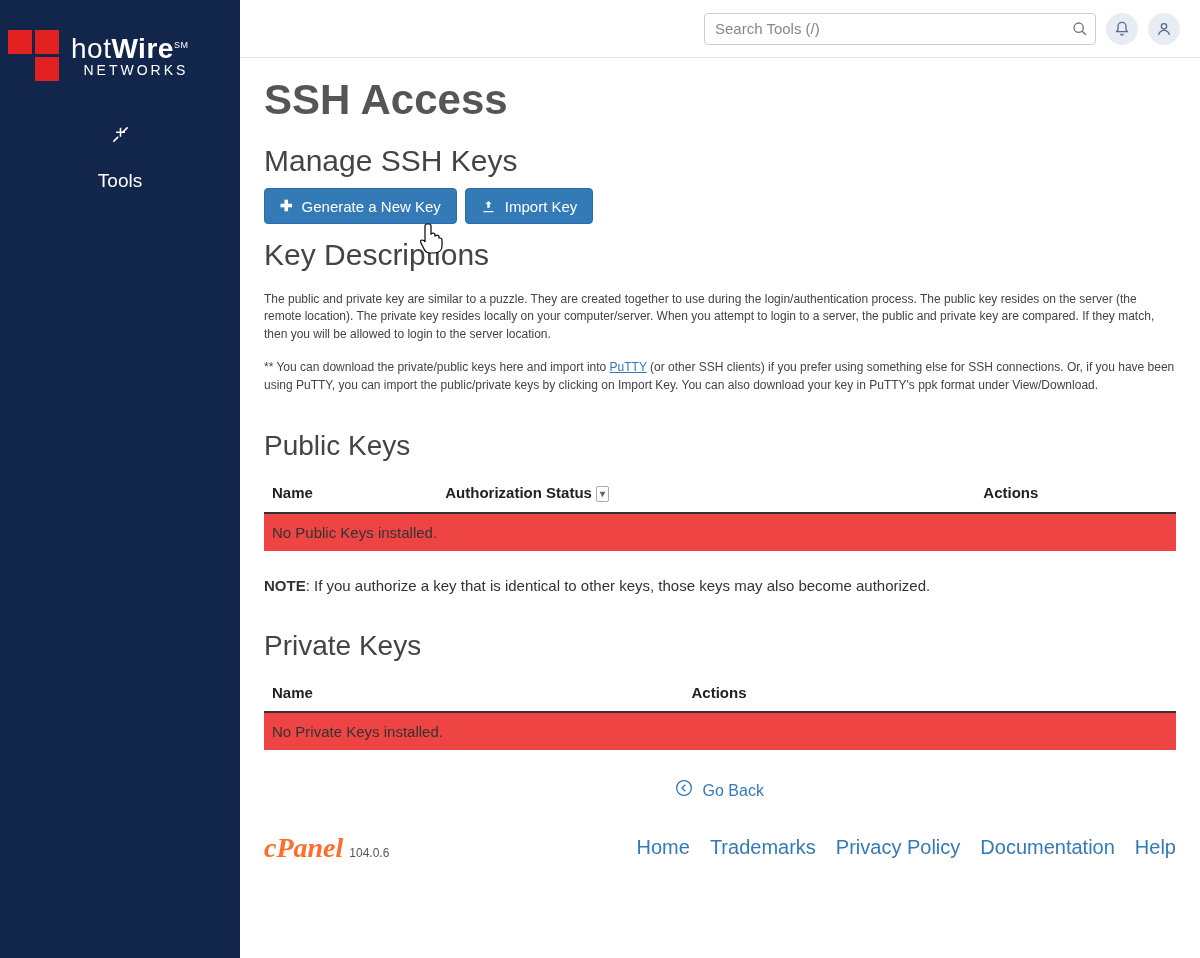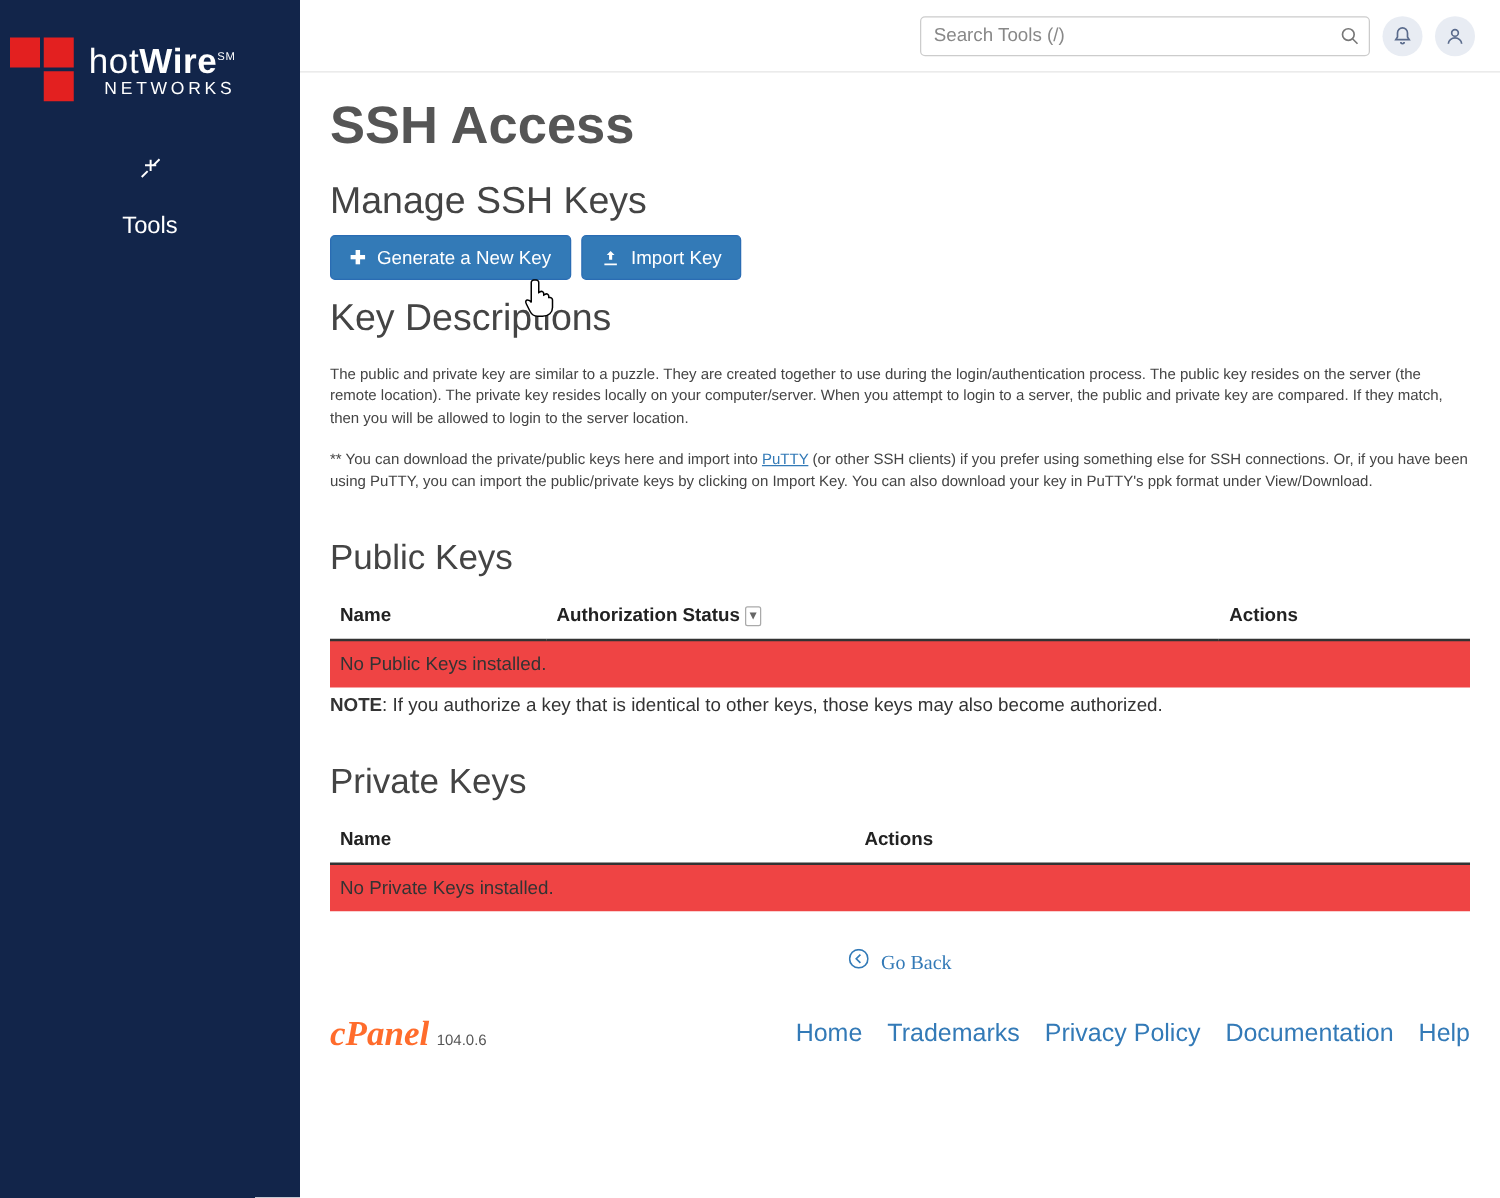--- a/index.html
+++ b/index.html
@@ -16,21 +16,21 @@
   .logo-row1 { font-size: 28px; font-weight: 300; letter-spacing: 0.5px; }
   .logo-row1 .bold { font-weight: 600; }
   .logo-sm { font-size: 9px; vertical-align: super; }
   .logo-row2 { font-size: 14px; letter-spacing: 3px; text-align:right; font-weight:300;}
   .side-item { display:flex; align-items:center; gap:26px; padding: 14px 26px; font-size:19px; cursor:pointer;flex-direction:column; }
   .side-icon { width:19px; height:19px; }
   
   
   .main { flex: 1; display:flex; flex-direction:column; }
   .topbar { height:58px; border-bottom:1px solid #e5e5e5; display:flex; align-items:center; justify-content:flex-end; padding:0 20px; gap:10px; }
-  .search-wrap { position:relative; width:360px; }
+  .search-wrap { position:relative; width:392px; }
   .search-input { width:100%; height:32px; border:1px solid #ccc; border-radius:4px; padding:0 34px 0 10px; font-size:15px; color:#555; }
   .search-input::placeholder { color:#888; }
   .search-btn { position:absolute; right:4px; top:4px; width:24px; height:24px; border:none; background:transparent; cursor:pointer; display:flex; align-items:center; justify-content:center; }
   .icon-btn { width:32px; height:32px; border-radius:50%; background:#e8ecf3; border:none; cursor:pointer; display:flex; align-items:center; justify-content:center; }
   
   .content { padding: 18px 24px 0 24px; flex:1; overflow:auto; }
   h1.page-title { font-size: 42px; font-weight:700; color:#555; margin-bottom: 20px; }
   h2.section-title { font-size: 30px; font-weight:400; color:#444; margin-bottom:10px; }
   h2.key-desc { font-size: 30px; font-weight:400; color:#444; margin-top:14px; margin-bottom:19px;}
   h2.sub { font-size:28px; font-weight:400; color:#444; margin-top:36px; margin-bottom:12px;}
@@ -41,24 +41,24 @@
   
   .para { font-size:12px; color:#444; line-height:1.45; margin-bottom:16px; }
   .link { color:#337ab7; text-decoration:underline; cursor:pointer; }
   
   table { width:100%; border-collapse:collapse; font-size:15px; }
   thead th { text-align:left; padding:10px 8px; border-bottom:2px solid #333; font-weight:700; color:#222; font-size:15px;}
   tbody td { padding:10px 8px; }
   .row-empty { background:#ef4444; }
   .sort-ind { display:inline-block; border:1px solid #aaa; border-radius:2px; font-size:10px; padding:0 3px; margin-left:4px; color:#666; vertical-align:middle; line-height:14px;}
   
-  .note { font-size:15px; color:#333; margin:6px 0; }
+  .note { font-size:15px; color:#333; margin:26px 0; }
   .note b { font-weight:700; }
   
-  .goback { text-align:center; margin:30px 0 20px;font-family:Liberation Serif, serif; }
+  .goback { text-align:center; margin:30px 0 20px; }
   .goback a { color:#337ab7; font-size:16px; text-decoration:none; cursor:pointer; }
   .goback a .arrow { display:inline-block; margin-right:6px; }
   
   .footer { display:flex; justify-content:space-between; align-items:center; padding: 12px 0 20px; }
   .cpanel-logo { display:flex; align-items:baseline; gap:6px;}
   .cpanel-word { font-family: Georgia, serif; font-style:italic; font-weight:700; font-size:28px; color:#ff6c2c; }
   .cpanel-ver { font-size:12px; color:#555; }
   .foot-links { display:flex; gap:20px; }
   .foot-links a { color:#337ab7; font-size:20px; text-decoration:none; cursor:pointer; }
   

